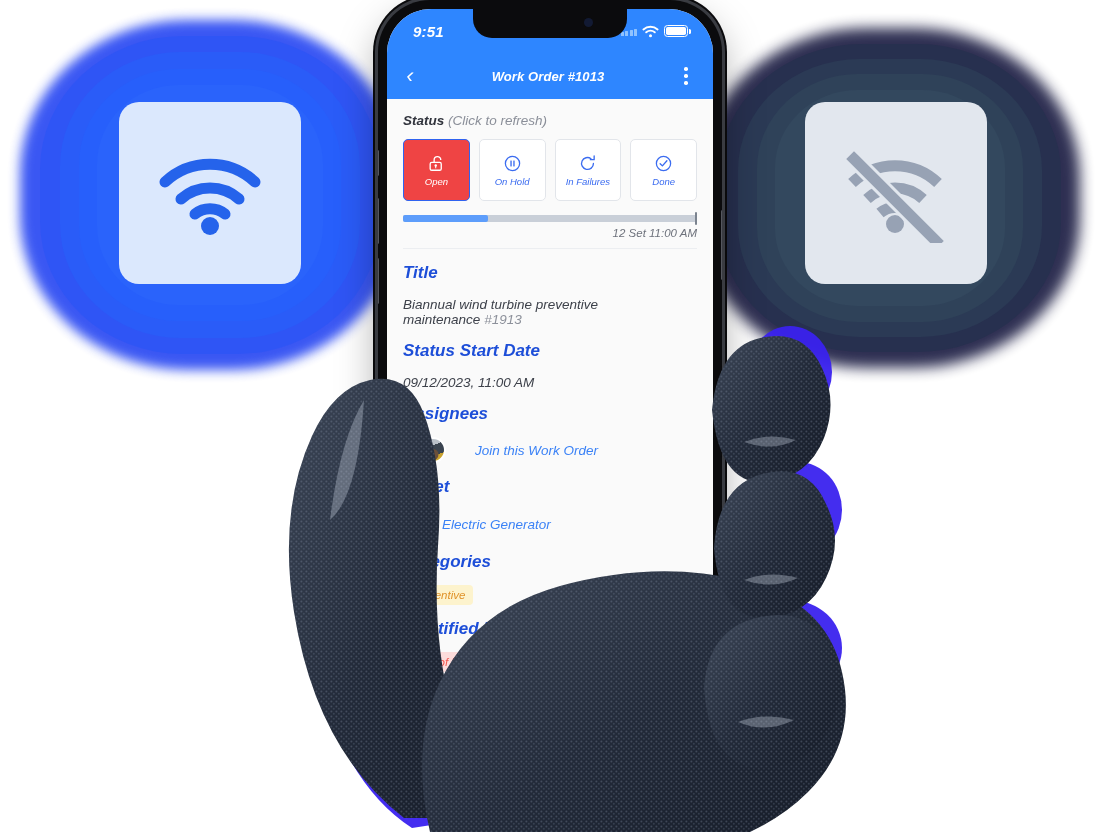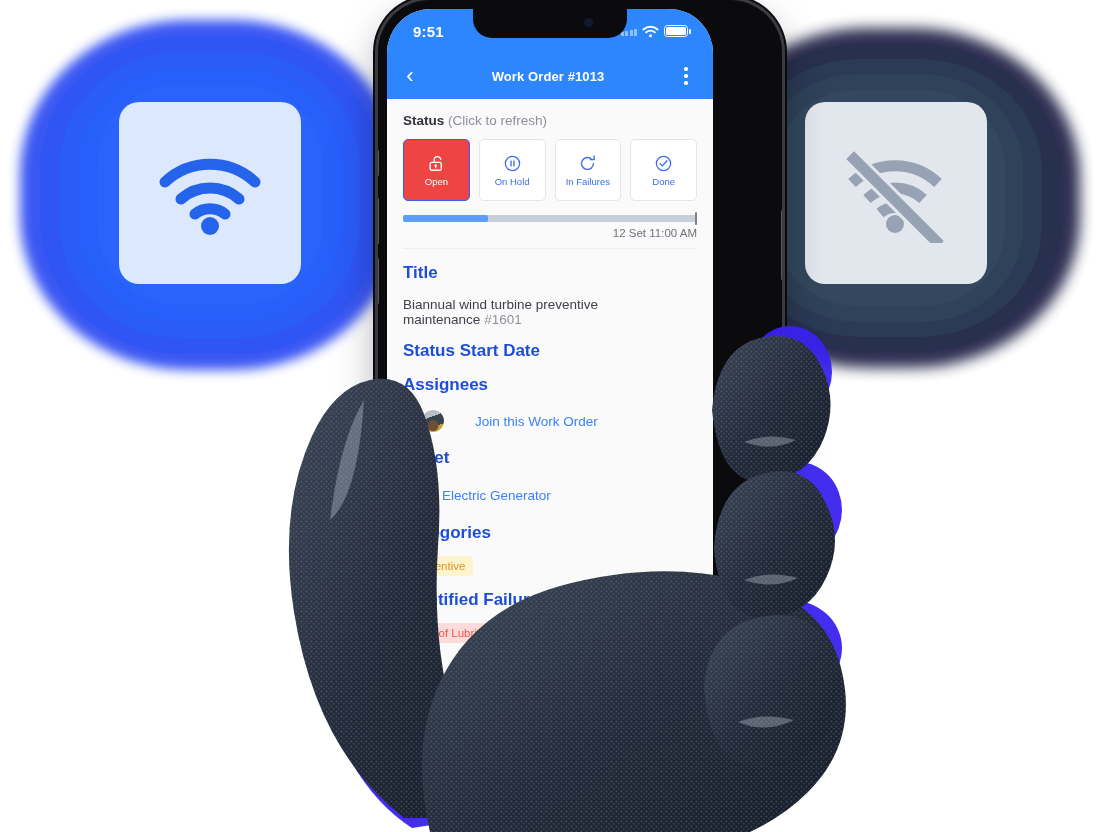--- a/index.html
+++ b/index.html
@@ -31,24 +31,25 @@
 
   .icon-tile {
     position:absolute; width:182px; height:182px; border-radius:20px;
     display:flex; align-items:center; justify-content:center;
   }
   .tile-left  { left:119px; top:102px; background:#dbe8fd; }
   .tile-right { left:805px; top:102px; background:#e2e7ee; }
 
   
   #phone {
-    position:absolute; left:378px; top:0px; width:404px; height:716px;
+    position:absolute; left:378px; top:0px; width:344px; height:716px;
     background:#0b0b0d; border-radius:52px;
     box-shadow:0 0 0 3px #3a3c42, 0 0 0 5px #0a0a0c, 0 18px 40px rgba(0,0,0,.35);
     overflow:hidden;
+    font-style:italic;
   }
   #screen {
     position:absolute; left:9px; top:9px; width:326px; height:702px;
     background:#ffffff; border-radius:44px; overflow:hidden;
   }
   .notch {
     position:absolute; left:50%; top:-2px; transform:translateX(-50%);
     width:154px; height:31px; background:#0b0b0d; border-radius:0 0 19px 19px; z-index:9;
   }
   .frontcam { position:absolute; right:34px; top:11px; width:9px; height:9px;
@@ -282,26 +283,27 @@
               <div class="fill" id="progfill" style="width: 29%;"></div>
               <div class="endcap"></div>
             </div>
             <div class="prog-date">12 Set 11:00 AM</div>
           </div>
           <div class="divline"></div>
 
           <div class="field">
             <div class="f-label">Title</div>
             <div class="f-value">
-              <span>Biannual wind turbine preventive maintenance</span><span class="hashid">#1601</span>
+              <span>Biannual wind turbine preventive maintenance</span><span class="hashid">#1913</span>
             </div>
           </div>
 
           <div class="field">
             <div class="f-label">Status Start Date</div>
+            <div class="f-value">09/12/2023, 11:00 AM</div>
           </div>
 
           <div class="field">
             <div class="f-label">Assignees</div>
             <div class="assignee-row">
               <span class="avatars">
                 <span class="av av1">
                     <span class="face"></span>
                   </span>
                 <span class="av av2">

